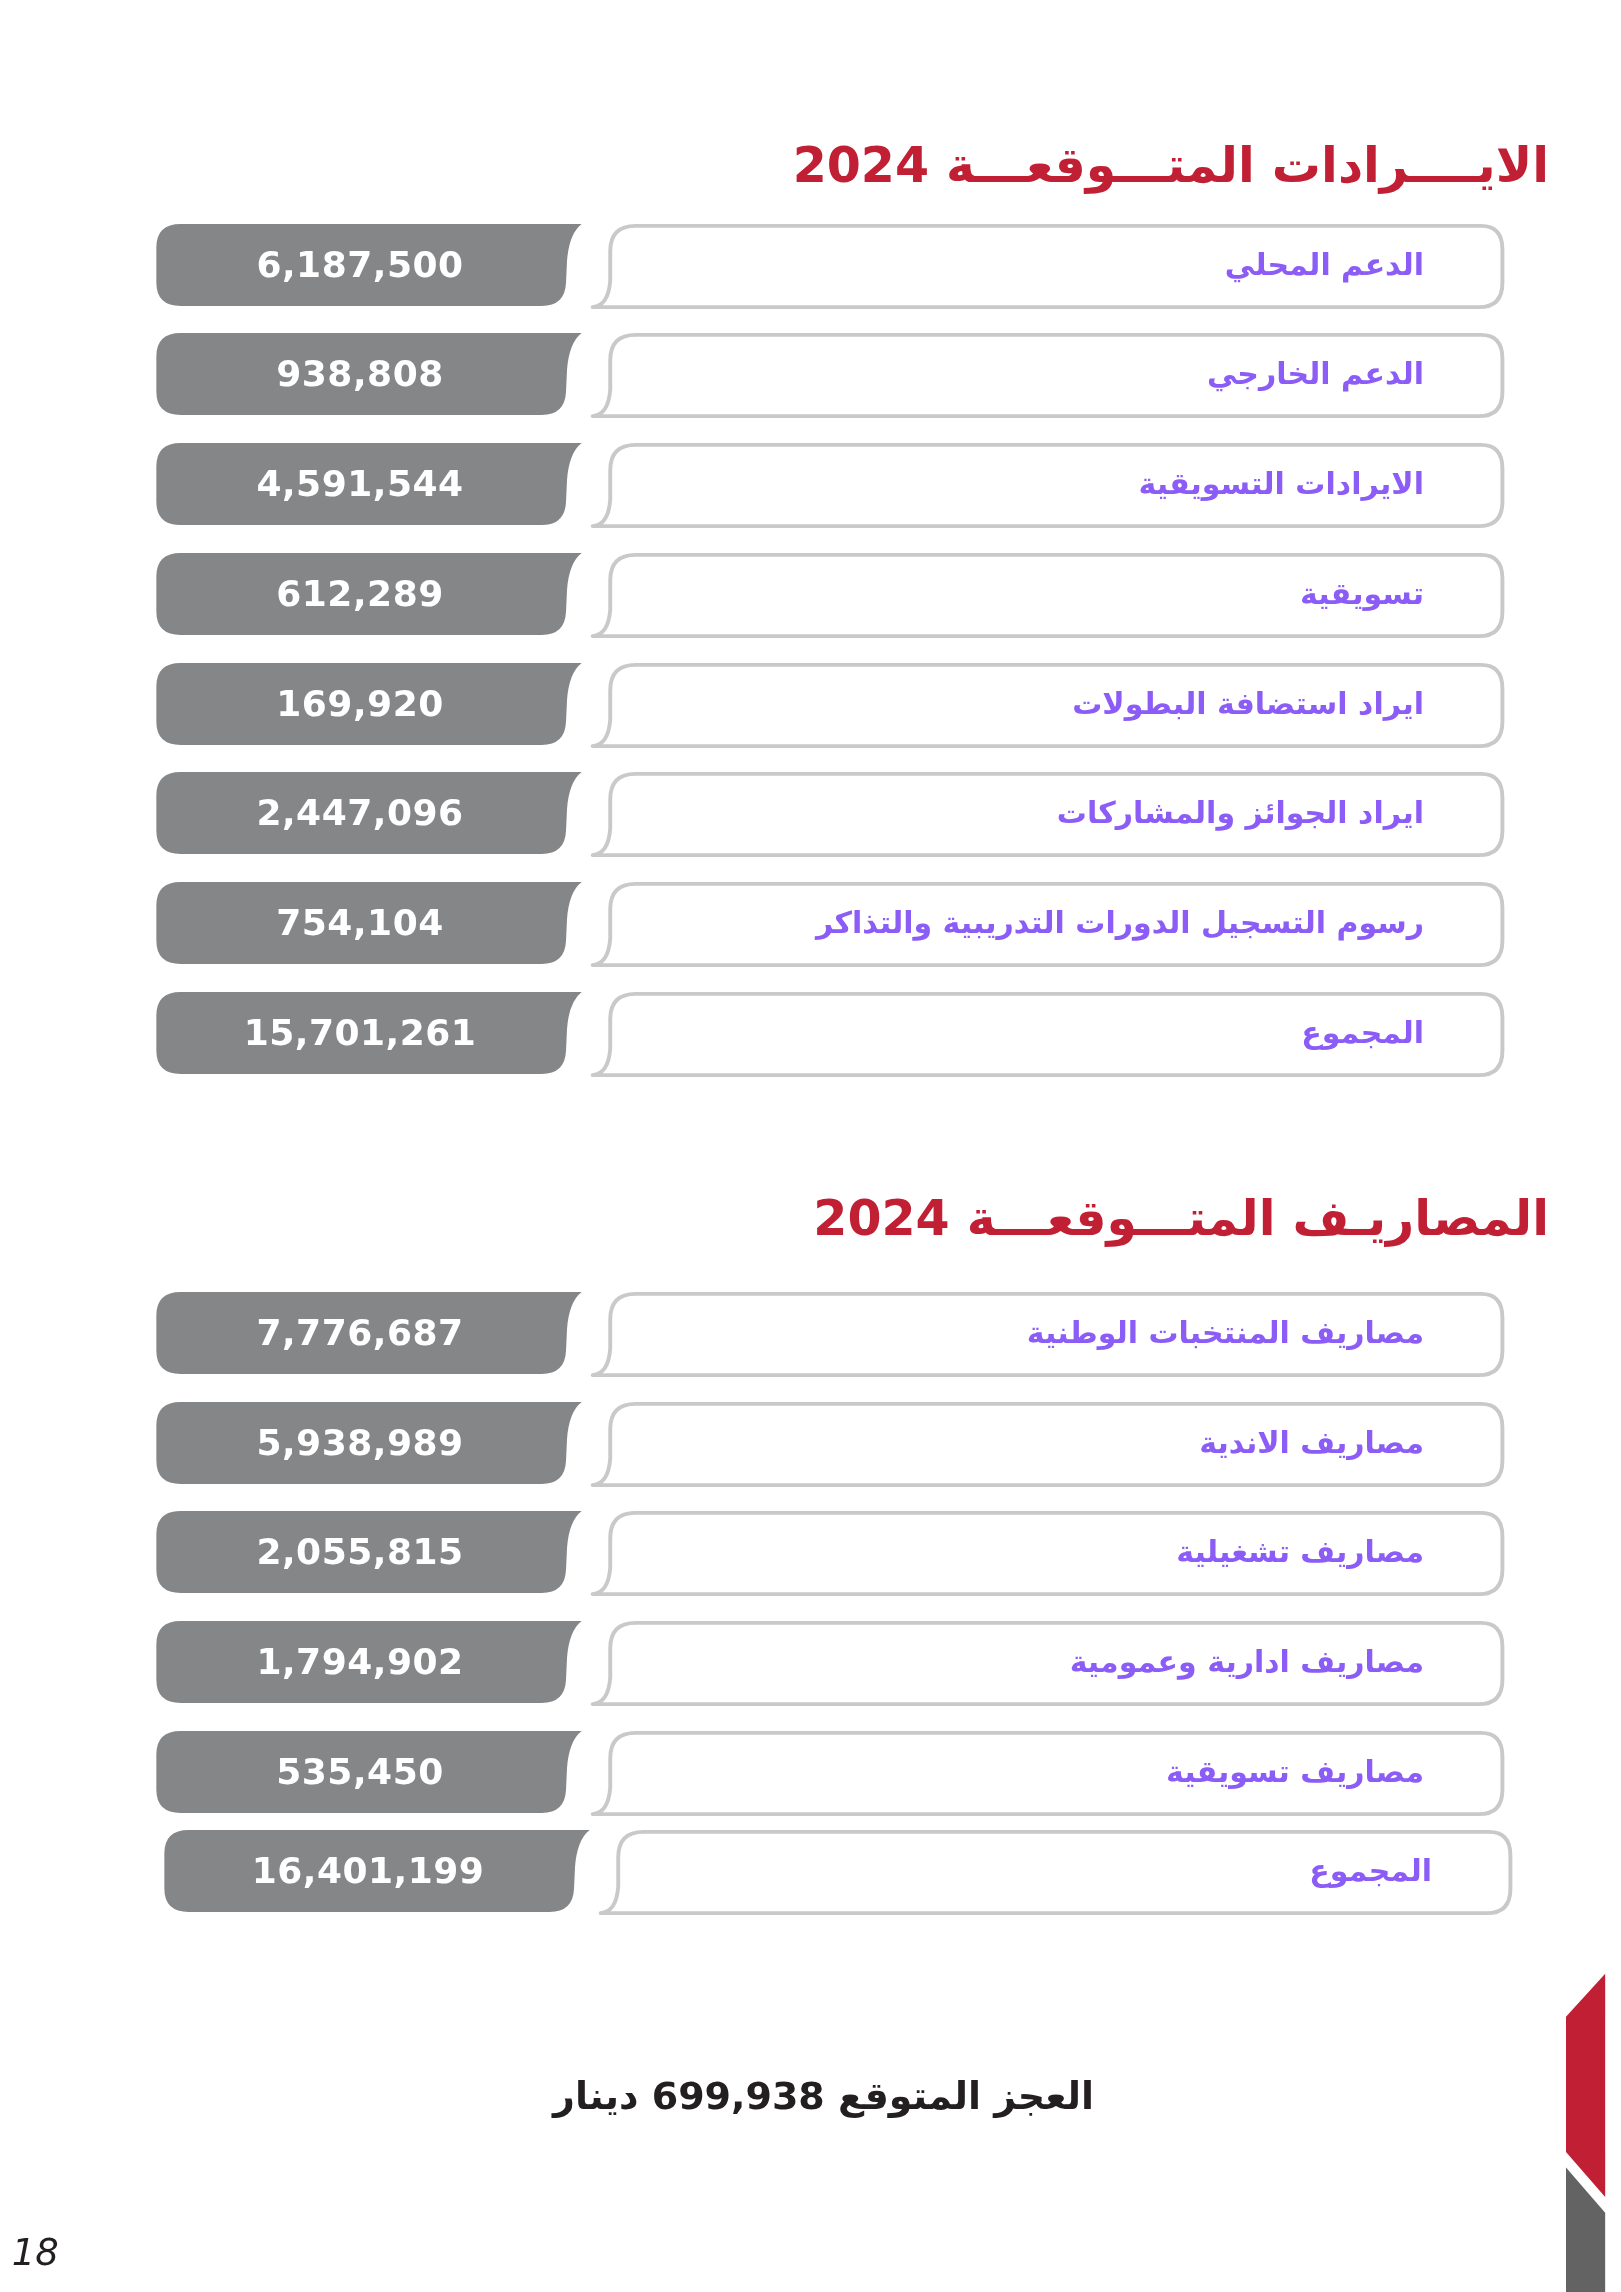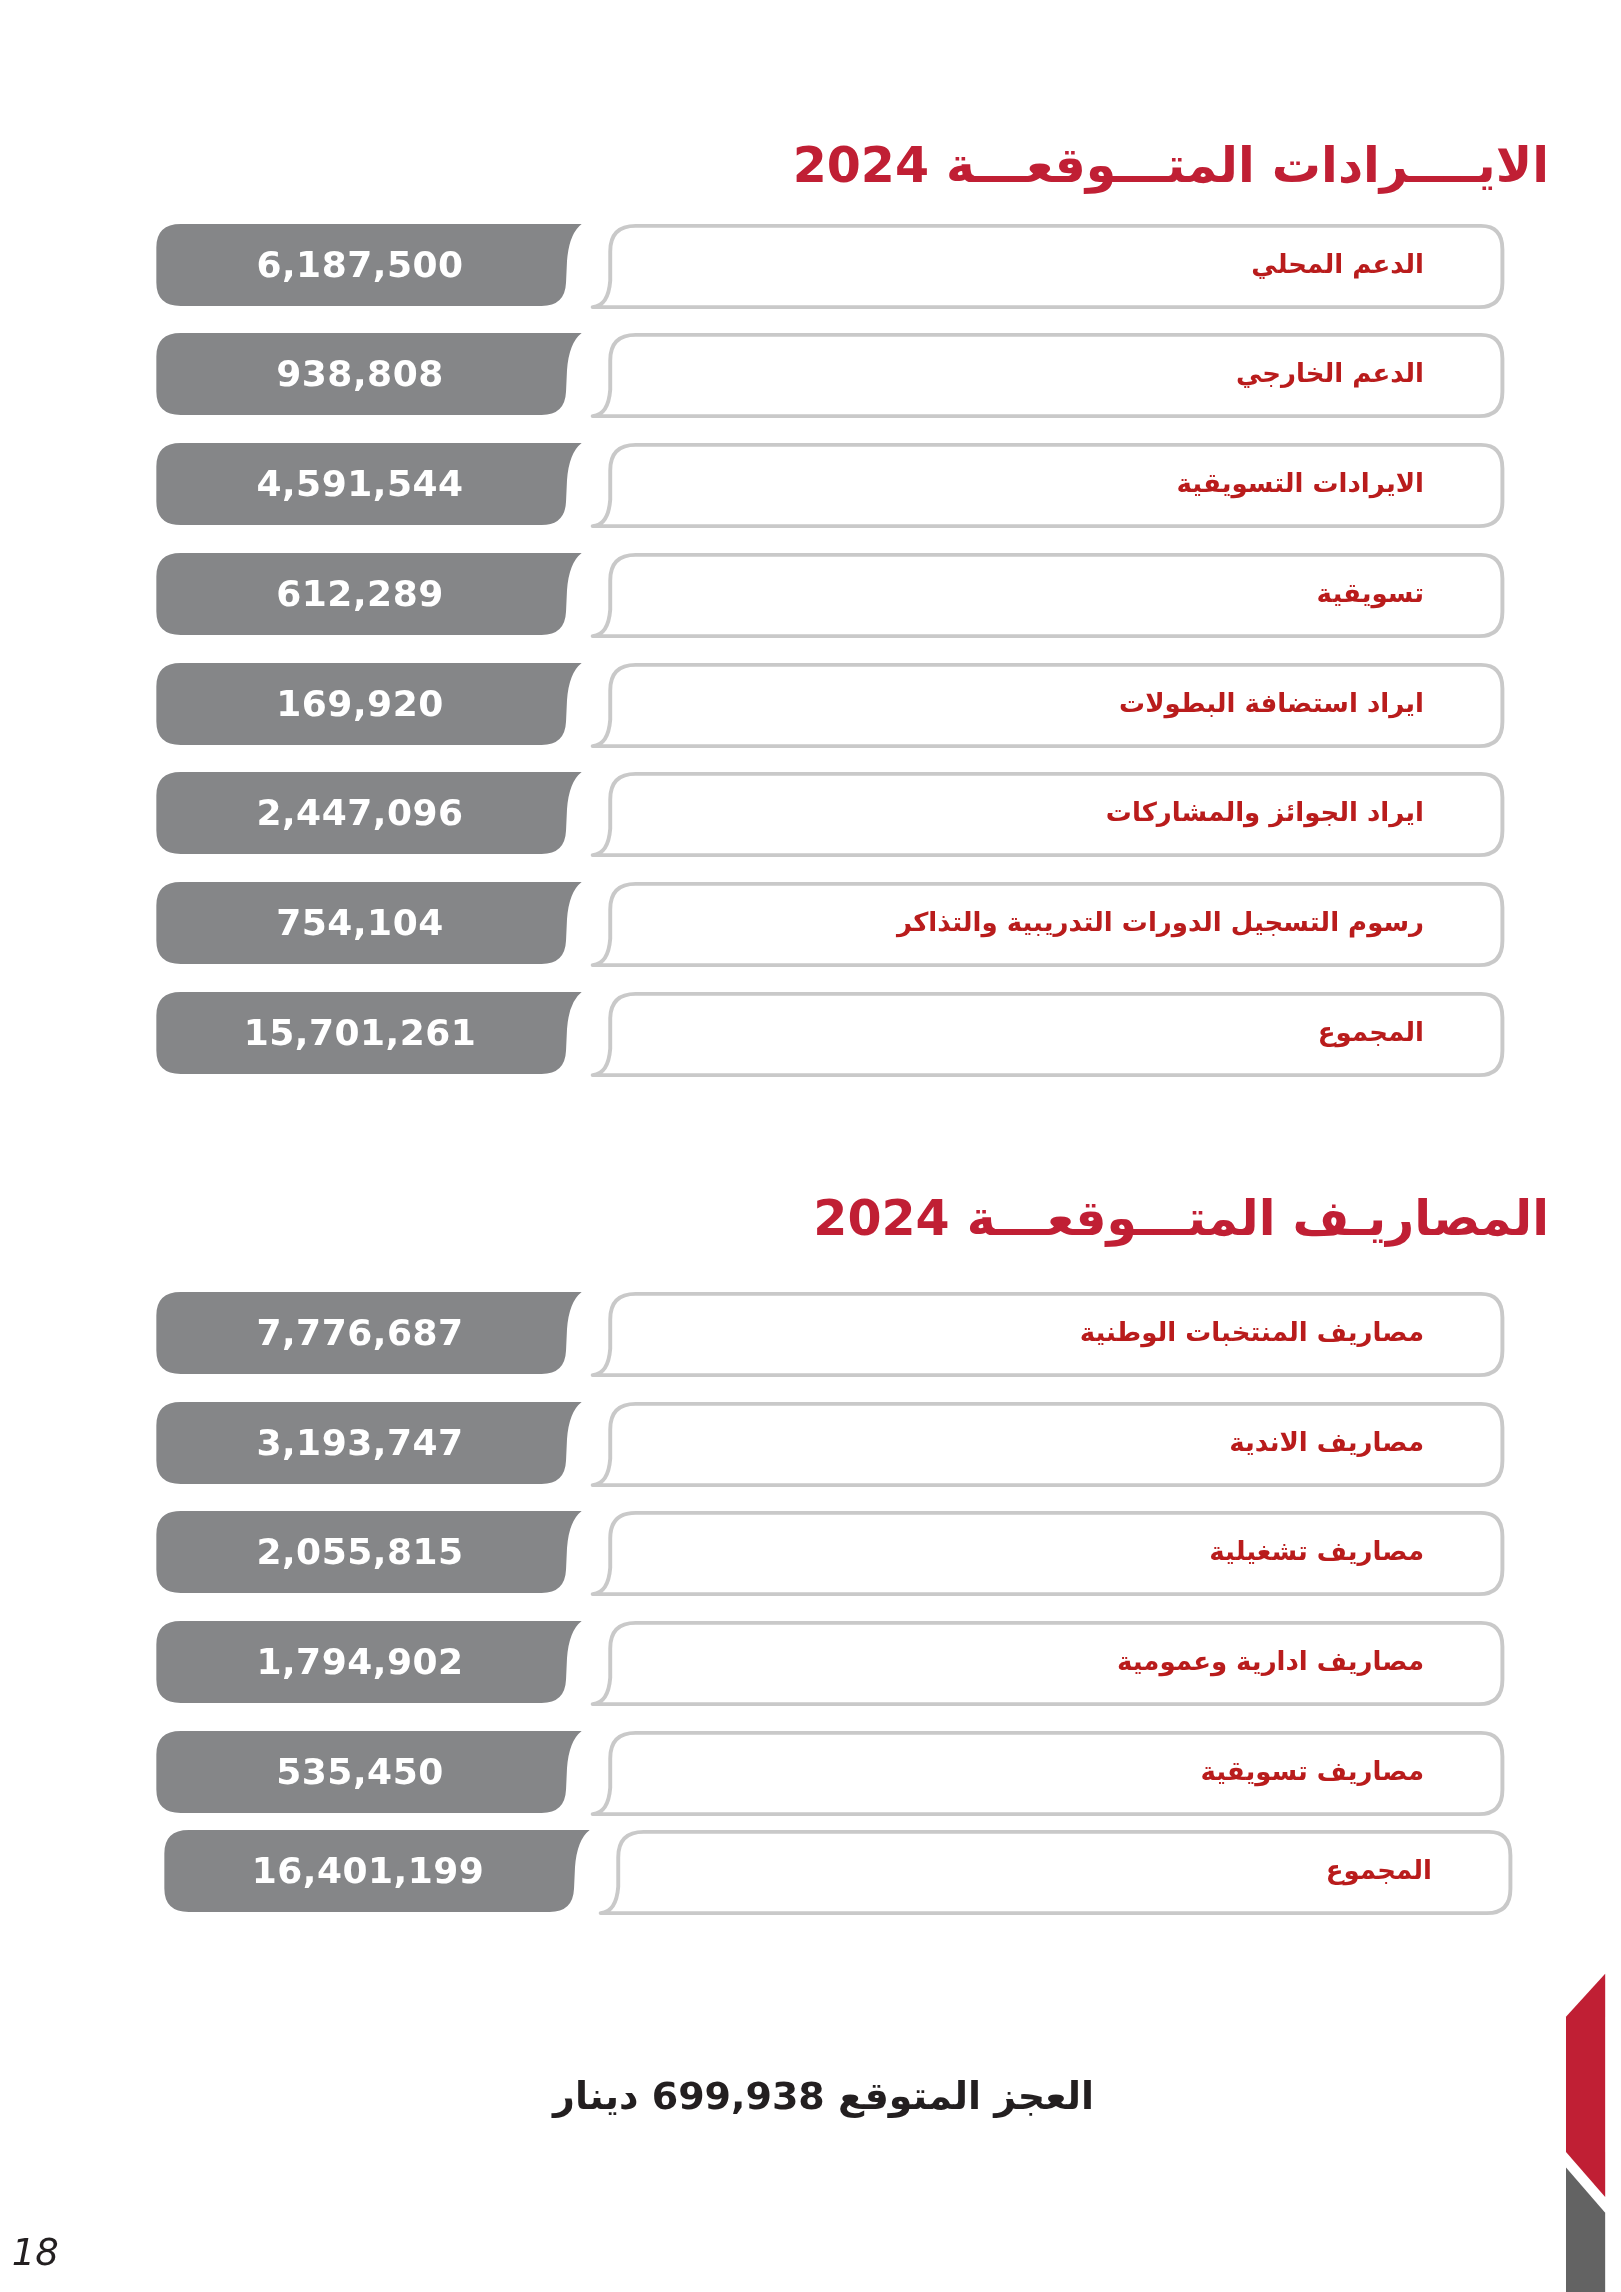--- a/index.html
+++ b/index.html
@@ -22,21 +22,21 @@
     display: flex; align-items: center; justify-content: center;
     color: #ffffff; font-weight: bold; font-size: 36px;
     font-family: "DejaVu Sans", sans-serif; letter-spacing: 0.5px;
   }
   .label-box { position: absolute; left: 588px; top: 0; width: 919px; height: 88px; }
   .label-box svg { position: absolute; left: 0; top: 0; }
   .label-text {
     position: absolute; right: 83px; top: 0; height: 84px;
     display: flex; align-items: center;
     direction: rtl; white-space: nowrap;
-    color: #b91c1c; font-weight: bold; font-size: 26px;
+    color: #8b5cf6; font-weight: bold; font-size: 30px;
     font-family: "DejaVu Sans", sans-serif;
   }
   .deficit {
     position: absolute; top: 2074px; left: 549px; width: 549px;
     text-align: center; direction: rtl; white-space: nowrap;
     font-weight: bold; font-size: 38px; color: #231f20;
     font-family: "DejaVu Sans", sans-serif;
   }
   .page-number {
     position: absolute; left: 11.8px; top: 2231px;
@@ -187,21 +187,21 @@
       </svg>
       <div class="label-text">مصاريف المنتخبات الوطنية</div>
     </div>
   </div>
 
   <div class="row" style="top: 1400px;">
     <div class="value-box">
       <svg width="431" height="88" viewBox="0 0 440 90">
         <path d="M27 2 L437 2 Q424 12 422 40 L421 62 Q420 86 396 86 L27 86 Q2 86 2 62 L2 26 Q2 2 27 2 Z" fill="#858688"></path>
       </svg>
-      <div class="value-text">3,193,747</div>
+      <div class="value-text">5,938,989</div>
     </div>
     <div class="label-box">
       <svg width="921" height="90" viewBox="0 0 940 92">
         <path d="M4 87 Q20 86 22 60 L22 30 Q22 4 48 4 L912 4 Q934 4 934 28 L934 62 Q934 87 910 87 Z" fill="#ffffff" stroke="#c9c9c9" stroke-width="4" stroke-linejoin="round"></path>
       </svg>
       <div class="label-text">مصاريف الاندية</div>
     </div>
   </div>
 
   <div class="row" style="top: 1509px;">

